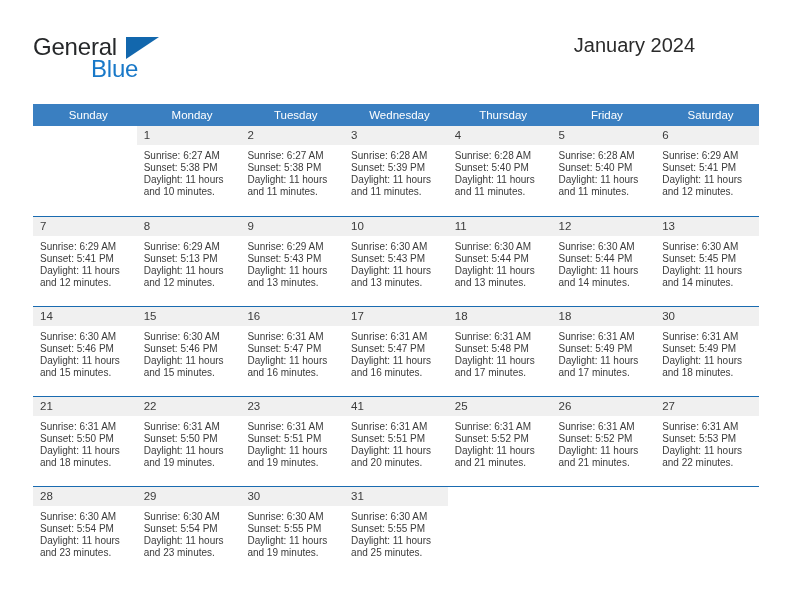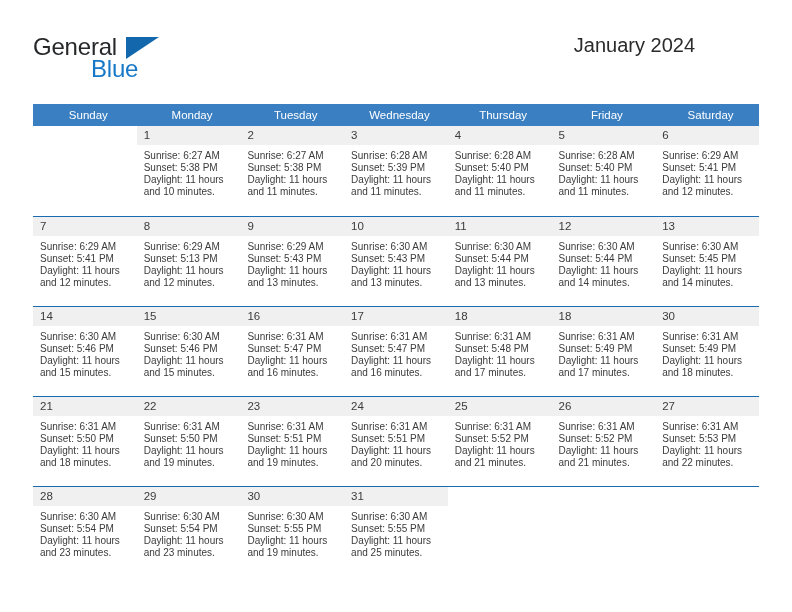--- a/index.html
+++ b/index.html
@@ -435,21 +435,21 @@
               <div class="dayinfo">
                 <div>Sunrise: 6:31 AM</div>
                 <div>Sunset: 5:51 PM</div>
                 <div>Daylight: 11 hours</div>
                 <div>and 19 minutes.</div>
               </div>
             </div>
           </td>
           <td>
             <div class="daycell-inner">
-              <div class="daynum">24</div>
+              <div class="daynum">41</div>
               <div class="dayinfo">
                 <div>Sunrise: 6:31 AM</div>
                 <div>Sunset: 5:51 PM</div>
                 <div>Daylight: 11 hours</div>
                 <div>and 20 minutes.</div>
               </div>
             </div>
           </td>
           <td>
             <div class="daycell-inner">

